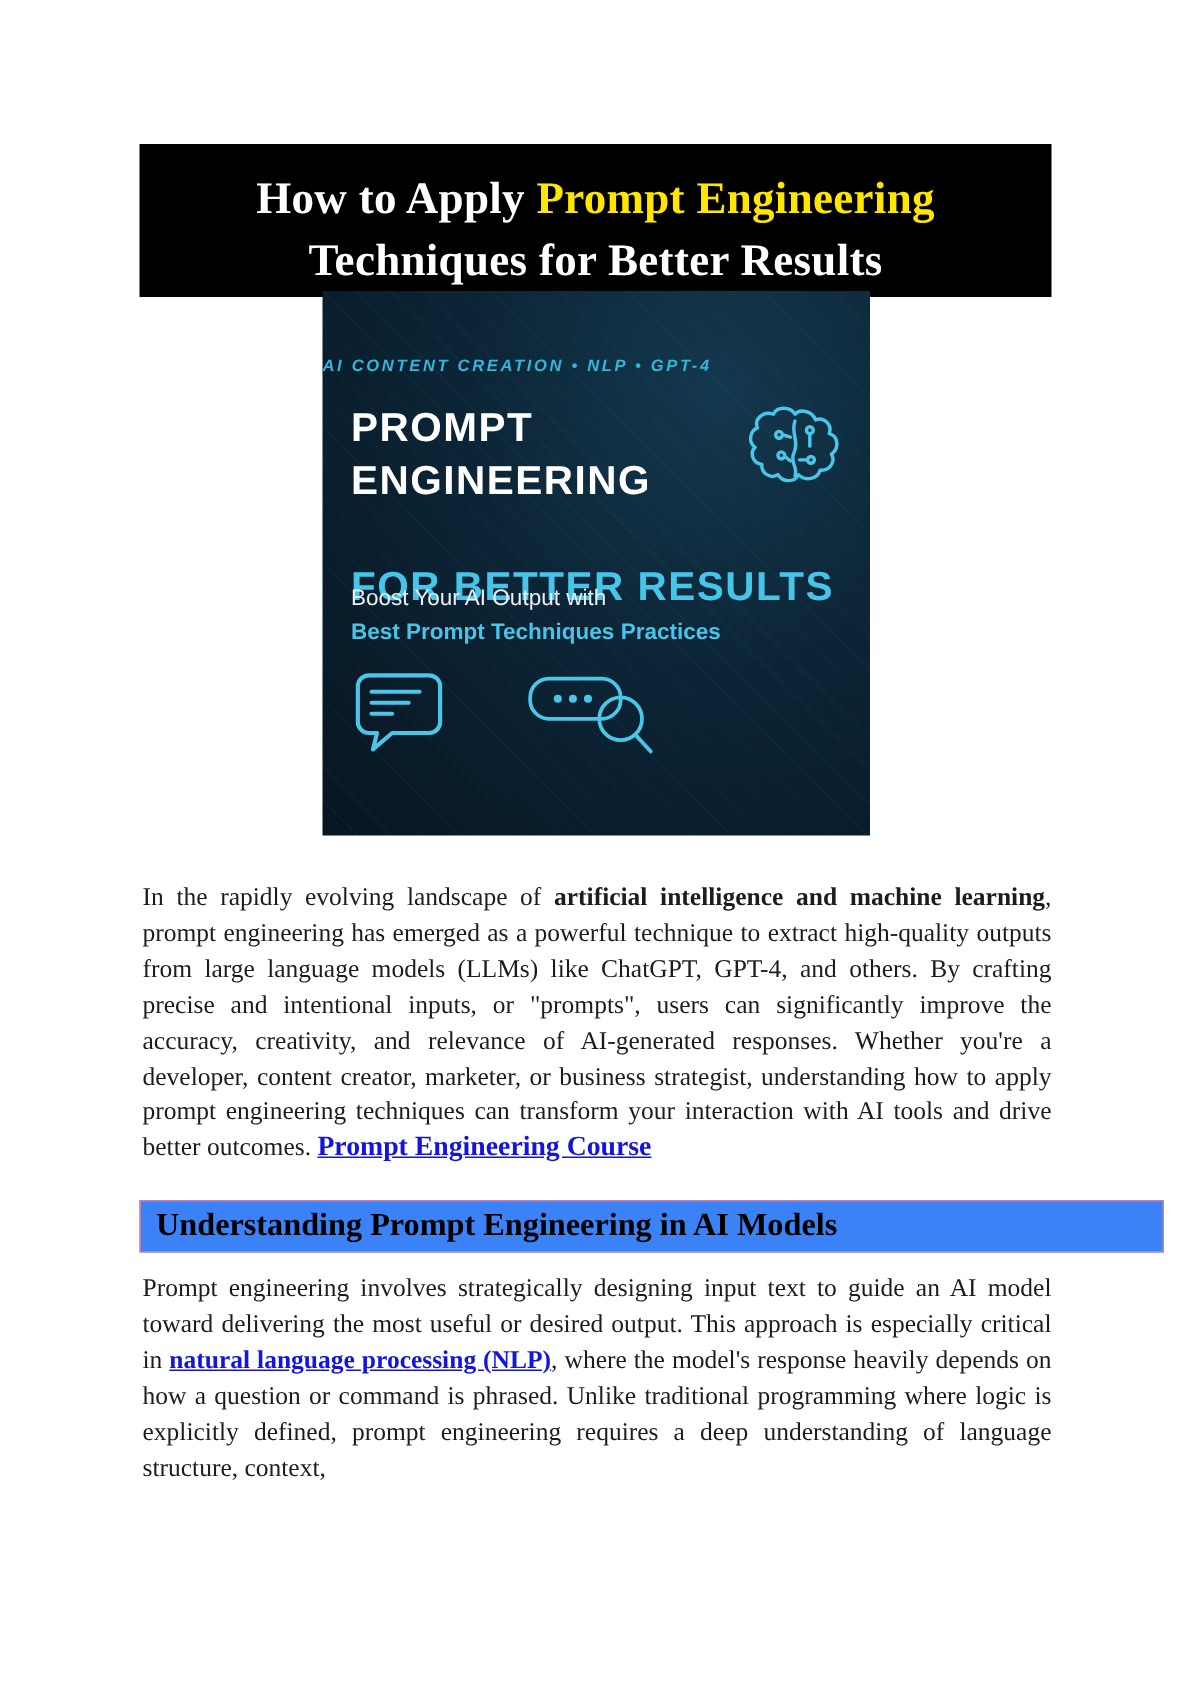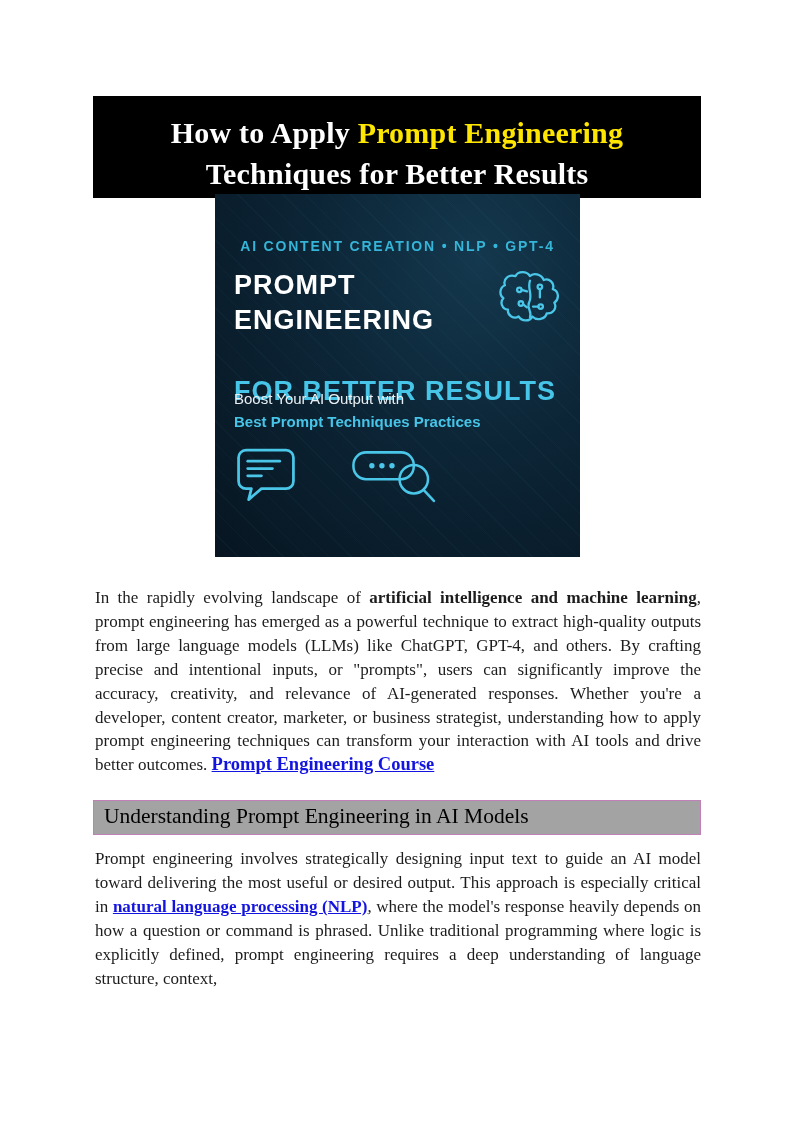--- a/index.html
+++ b/index.html
@@ -23,22 +23,22 @@
 
   
   .hero {
     position:absolute; top:194px; left:215px; width:365px; height:363px;
     background:
       repeating-linear-gradient(45deg, rgba(80,200,235,0.035) 0 1px, transparent 1px 16px),
       radial-gradient(ellipse at 72% 18%, #14384e 0%, #0c2536 45%, #071521 100%);
     font-family:"Liberation Sans", sans-serif;
   }
   .hero-tagline {
-    position:absolute; top:44px; left:0; width:100%; text-align:center;
-    color:#35b5d8; font-size:14px; font-weight:bold; letter-spacing:1.8px;
+    position:absolute; top:44px; left:0; width:100%; text-align:left;
+    color:#35b5d8; font-size:11px; font-weight:bold; letter-spacing:1.8px;font-style:italic;
   }
   .hero-headings { position:absolute; top:74px; left:19px; }
   .hero-h {
     font-size:27px; font-weight:800; line-height:35px; letter-spacing:1px; color:#ffffff;
   }
   .hero-h.cyan { color:#47c5e8;margin-top:36px; }
   .hero-brain { position:absolute; top:62px; right:12px; width:76px; height:92px; }
   .hero-sub { position:absolute; left:19px; font-size:15px; color:#e9eff3; }
   .hero-sub.s1 { top:196px; }
   .hero-sub.s2 { top:219px; color:#47c5e8; font-weight:bold; }
@@ -53,24 +53,24 @@
   }
   .p-intro { top:586px; }
   .p-section { top:847px; }
   .doc-link {
     color:#1414e0; font-weight:bold; text-decoration:underline;
   }
   .link-large { font-size:18.5px; }
 
   
   .section-heading {
-    position:absolute; top:800px; left:93px; width:608px;
-    background:#a3a3a3; border:1px solid #c080b8;
+    position:absolute; top:800px; left:93px; width:683px;
+    background:#3b82f6; border:1px solid #c080b8;
     padding:3px 10px 5px;
-    font-size:21.5px; font-weight:normal; color:#000000;
+    font-size:21.5px; font-weight:bold; color:#000000;
   }
 </style>
 </head>
 <body>
 
 <div class="page">
 
   <div class="title-banner">
     <div class="title-line"><span>How to Apply </span><span class="title-accent">Prompt Engineering</span></div>
     <div class="title-line">Techniques for Better Results</div>

